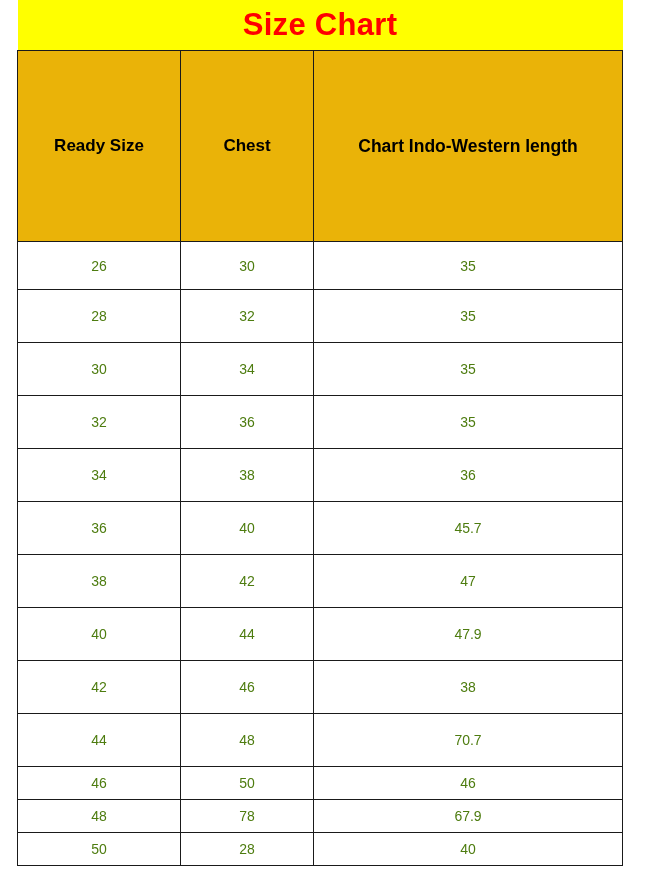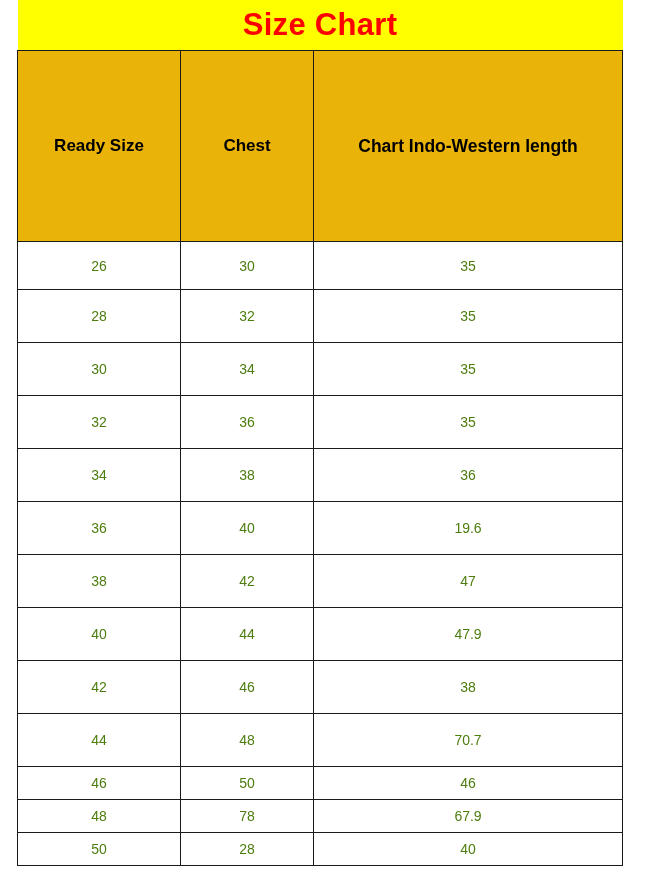--- a/index.html
+++ b/index.html
@@ -119,21 +119,21 @@
         <td class="nudge-down">35</td>
       </tr>
       <tr class="body-row" style="height:53px">
         <td class="nudge-up">34</td>
         <td class="nudge-up">38</td>
         <td class="nudge-down">36</td>
       </tr>
       <tr class="body-row" style="height:53px">
         <td class="nudge-up">36</td>
         <td class="nudge-up">40</td>
-        <td class="nudge-down">19.6</td>
+        <td class="nudge-down">45.7</td>
       </tr>
       <tr class="body-row" style="height:53px">
         <td class="nudge-down">38</td>
         <td class="nudge-up">42</td>
         <td class="nudge-down">47</td>
       </tr>
       <tr class="body-row" style="height:53px">
         <td class="nudge-up">40</td>
         <td class="nudge-up">44</td>
         <td class="nudge-down">47.9</td>

